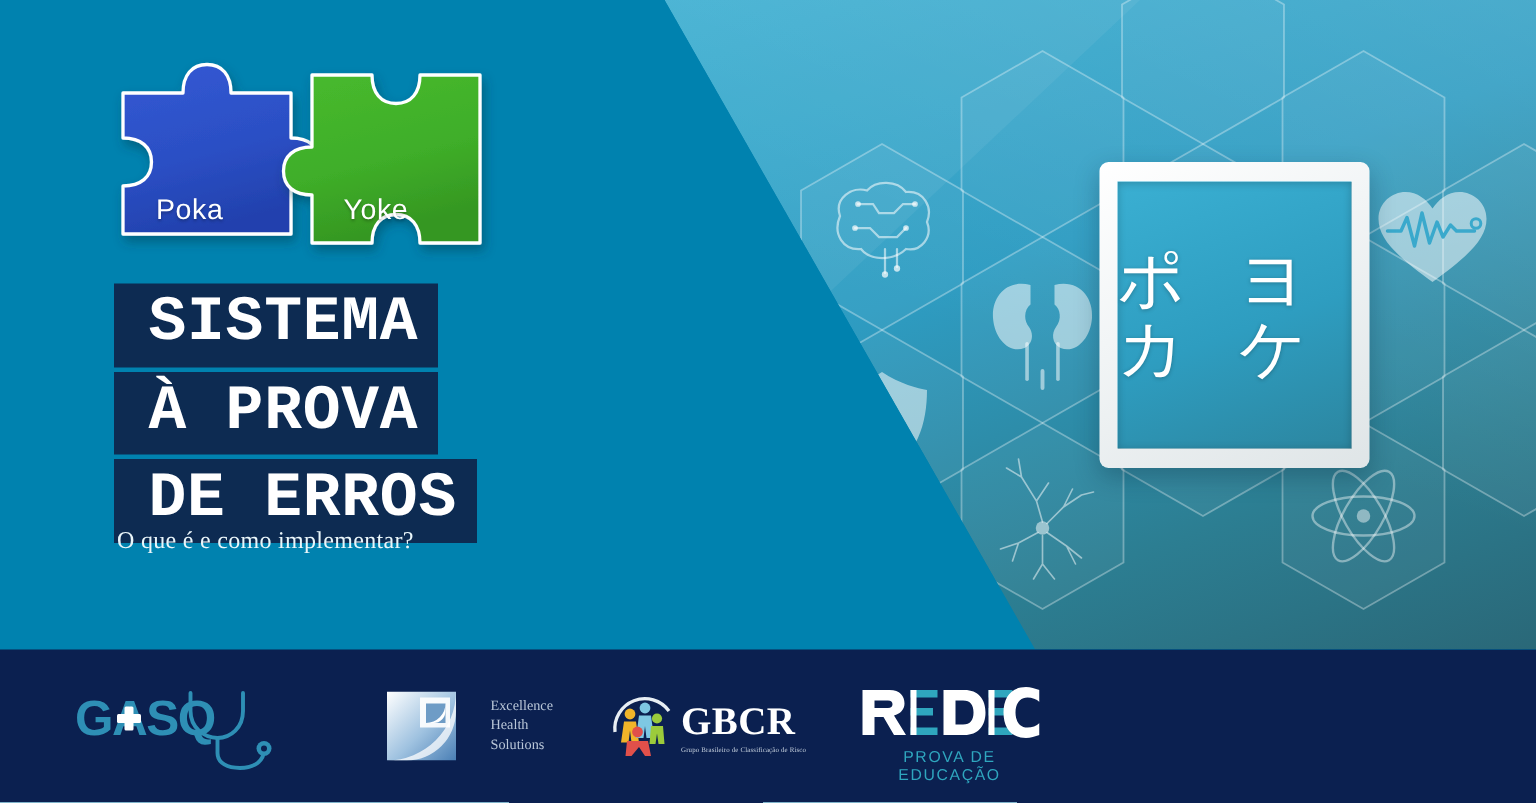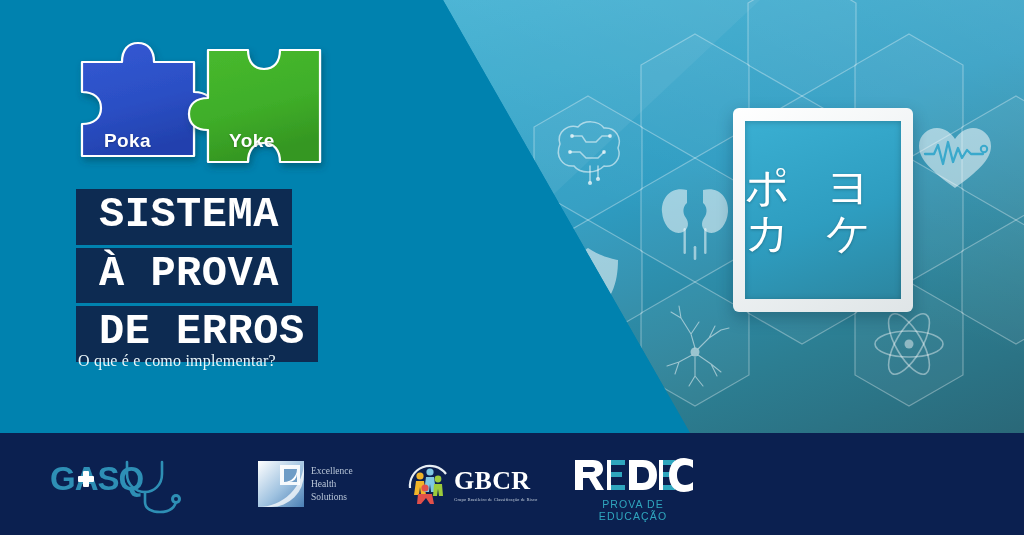--- a/index.html
+++ b/index.html
@@ -36,21 +36,21 @@
     background:#0082AF;
     clip-path:polygon(0 0, 443px 0, 690px 433px, 0 433px);
   }
 
   
   .hexlayer{position:absolute;left:0;top:0;width:1024px;height:433px;}
 
   
   .puzzle{position:absolute;left:70px;top:30px;width:270px;height:145px;}
   .puzzle .lbl{
-    position:absolute;color:#fff;font-size:19px;font-weight:bold;
+    position:absolute;color:#fff;font-size:19px;font-weight:normal;
     letter-spacing:.4px;text-shadow:0 1px 2px rgba(0,0,0,.28);
   }
   .lbl-poka{left:34px;top:100px;}
   .lbl-yoke{left:159px;top:100px;}
 
   
   .titleblock{position:absolute;left:76px;top:189px;}
   .tline{
     display:inline-block;
     background:#0D2B52;
@@ -102,21 +102,21 @@
   .footer{
     position:absolute;left:0;top:433px;width:1024px;height:102px;
     background:#0B2050;
   }
   .logos{
     position:absolute;left:0;top:0;width:1024px;height:102px;
     display:flex;align-items:center;
   }
   .logo{position:relative;}
   .logo-gasq{margin-left:48px;width:148px;height:60px;}
-  .logo-ehs{margin-left:62px;width:118px;height:52px;display:flex;align-items:center;gap:7px;}
+  .logo-ehs{margin-left:62px;width:118px;height:52px;display:flex;align-items:center;gap:23px;}
   .logo-gbcr{margin-left:30px;width:135px;height:52px;display:flex;align-items:center;gap:4px;}
   .logo-redec{margin-left:32px;width:120px;height:52px;}
 
   .ehs-text{
     color:#B9C6D8;font-size:9.5px;line-height:13px;
     font-family:"Liberation Serif",serif;
   }
   .gbcr-word{
     color:#ffffff;font-size:26px;font-weight:bold;
     font-family:Liberation Serif, serif;letter-spacing:.3px;

